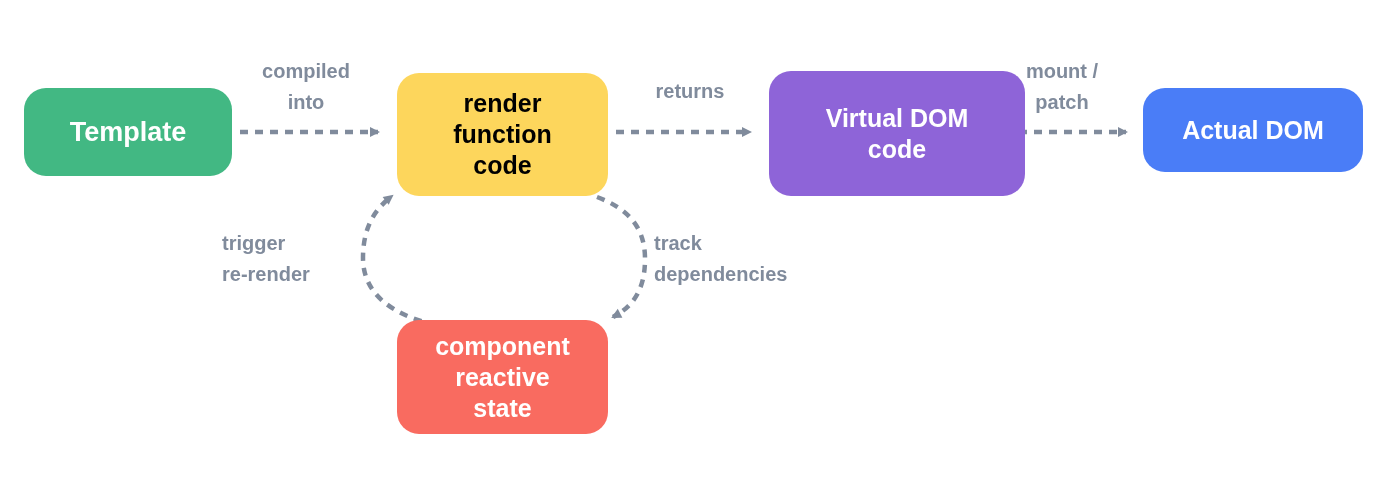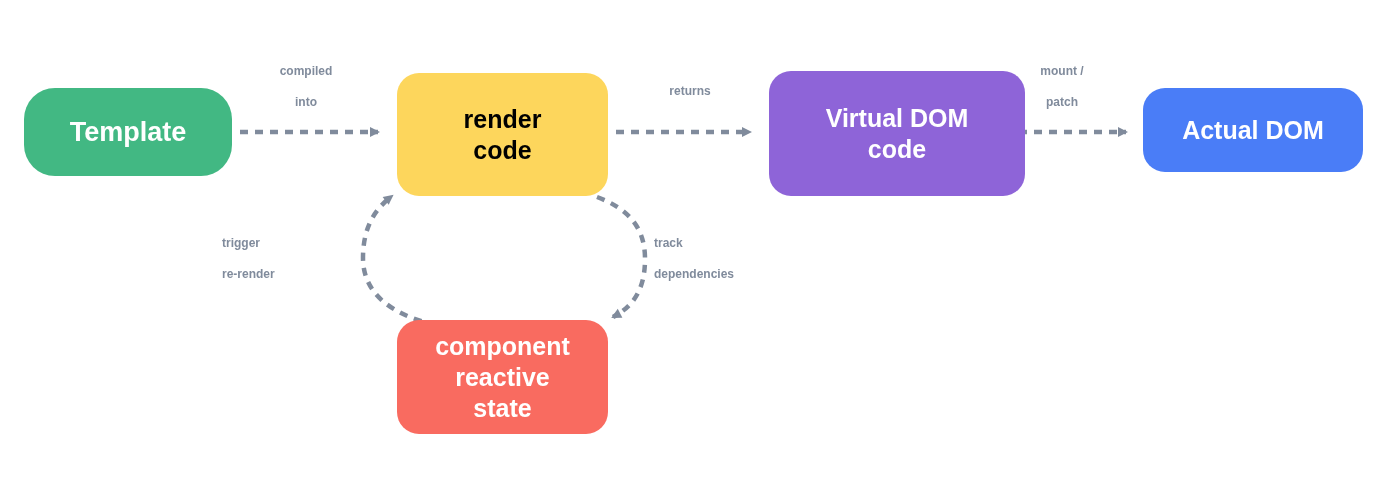--- a/index.html
+++ b/index.html
@@ -40,21 +40,21 @@
   .node-template   { left: 24px;   top: 88px;  width: 208px; height: 88px;  font-size: 27px; }
   .node-render     { left: 397px;  top: 73px;  width: 211px; height: 123px; }
   .node-virtual    { left: 769px;  top: 71px;  width: 256px; height: 125px; }
   .node-actual     { left: 1143px; top: 88px;  width: 220px; height: 84px;  }
   .node-state      { left: 397px;  top: 320px; width: 211px; height: 114px; }
   .node-render { color: #000000; }
   .edge-label {
     position: absolute;
     color: #808b9c;
     font-weight: 700;
-    font-size: 12px;
+    font-size: 20px;
     line-height: 31px;
   }
   .edge-label span { display: block; }
   .lbl-compiled { left: 238px;  top: 56px;  width: 136px; text-align: center; }
   .lbl-returns  { left: 635px;  top: 76px;  width: 110px; text-align: center; }
   .lbl-mount    { left: 1000px; top: 56px;  width: 124px; text-align: center; }
   .lbl-trigger  { left: 222px;  top: 228px; width: 124px; }
   .lbl-track    { left: 654px;  top: 228px; width: 220px; text-align: left; }
   .dashed {
     fill: none;
@@ -74,26 +74,27 @@
         <path d="M2 2 L12 7 L2 12 Z" fill="#808b9c"></path>
       </marker>
     </defs>
     <line class="dashed" x1="240" y1="132" x2="378" y2="132" marker-end="url(#ah)"></line>
     <line class="dashed" x1="616" y1="132" x2="750" y2="132" marker-end="url(#ah)"></line>
     <line class="dashed" x1="989" y1="132" x2="1126" y2="132" marker-end="url(#ah)"></line>
     <path class="dashed" d="M 436 325 C 392 315, 363 294, 363 258 C 363 227, 375 209, 392 196" marker-end="url(#ah)"></path>
     <path class="dashed" d="M 597 197 C 629 209, 645 228, 645 259 C 645 291, 632 307, 613 317" marker-end="url(#ah)"></path>
   </svg>
 
-  <div class="node node-template" style="background-color: rgb(66, 184, 131); border-radius: 31px;">
+  <div class="node node-template" style="background-color: rgb(66, 184, 131);">
     <span>Template</span>
   </div>
 
   <div class="node node-render" style="background-color: rgb(253, 214, 92);">
     <span>render</span>
+    <span>function</span>
     <span>code</span>
   </div>
 
   <div class="node node-virtual" style="background-color: rgb(142, 100, 216);">
     <span>Virtual DOM</span>
     <span>code</span>
   </div>
 
   <div class="node node-actual" style="background-color: rgb(74, 125, 247);">
     <span>Actual DOM</span>

